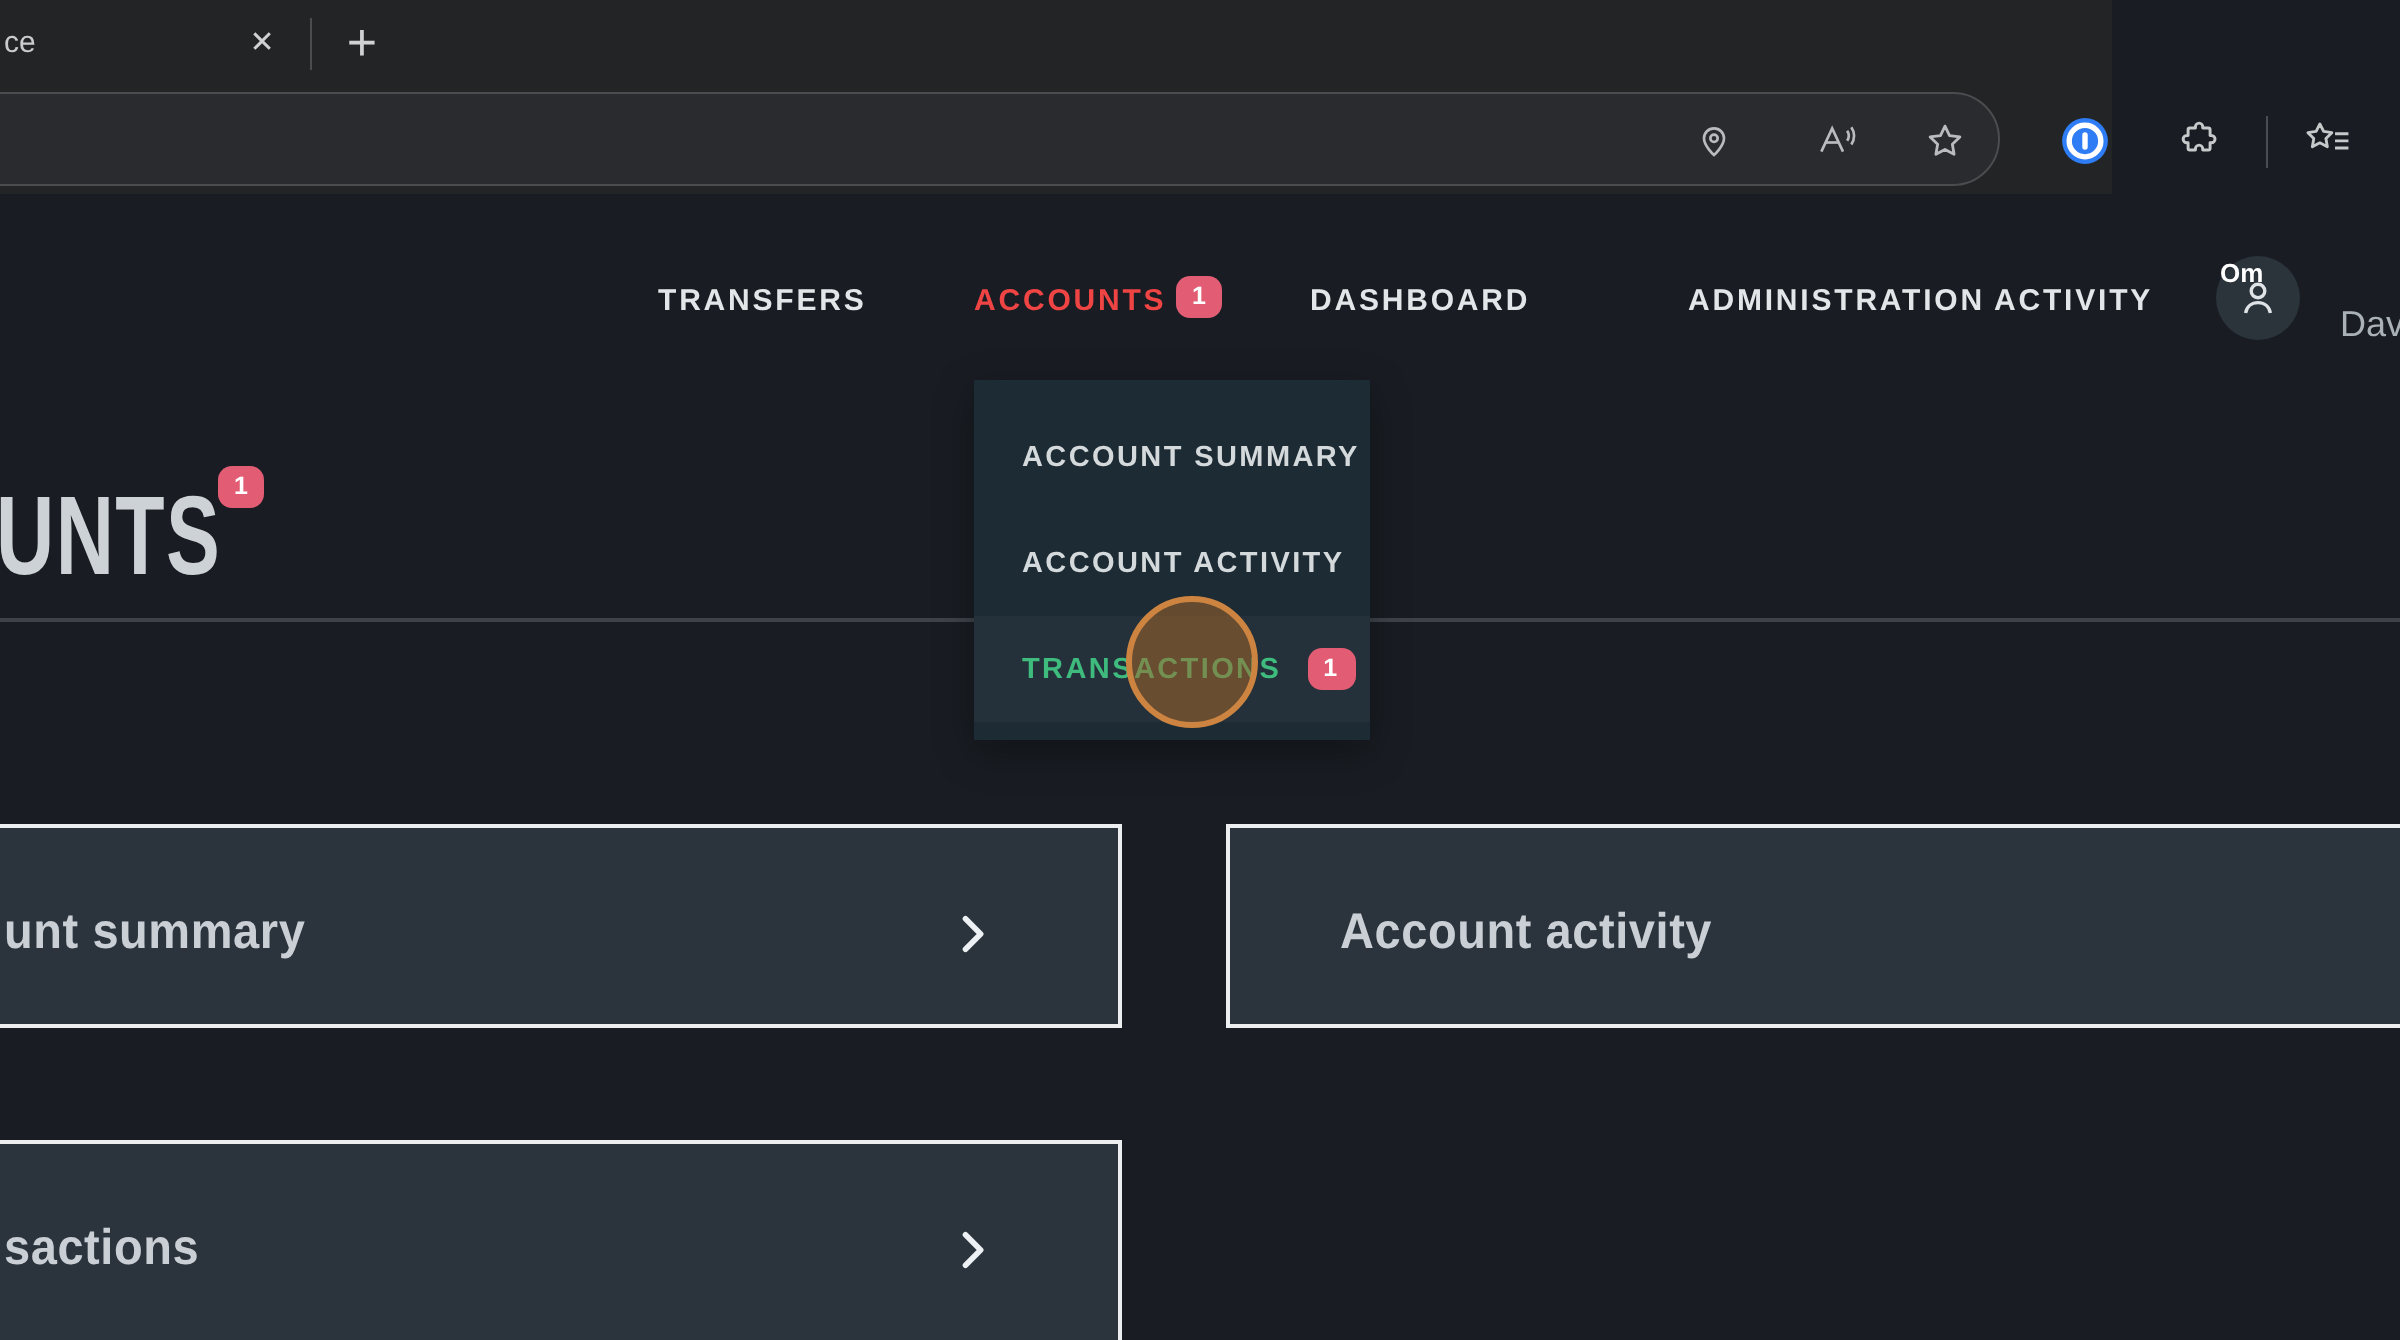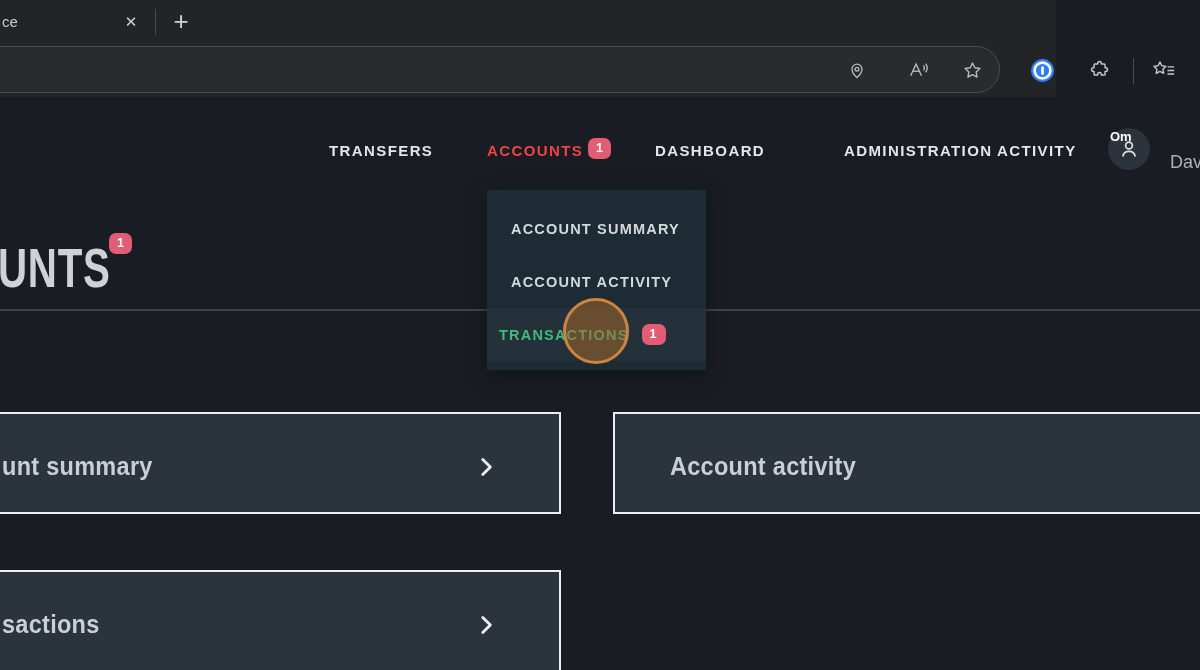--- a/index.html
+++ b/index.html
@@ -41,25 +41,25 @@
   .user-name { position:absolute; left:1110px; top:32px; color:#fff; font-size:13px; font-weight:700; }
   .user-sub  { position:absolute; left:1170px; top:55px; color:#aab2b8; font-size:18px; }
 
   .page-divider { position:absolute; left:0; top:212px; width:1200px; height:2px; background:#3e434a; z-index:1; }
 
   .page-heading { position:absolute; left:-2px; top:138px; color:#cdd2d6; font-size:56px; font-weight:700;
                   letter-spacing:1px; transform:scaleX(0.72); transform-origin:left top; white-space:nowrap; z-index:0; }
   .heading-badge { position:absolute; left:109px; top:136px; z-index:0; }
 
   
-  .dropdown { position:absolute; left:487px; top:93px; width:219px; height:180px; background:#1d2b34;
+  .dropdown { position:absolute; left:487px; top:93px; width:198px; height:180px; background:#1d2b34;
               z-index:2; box-shadow:0 6px 18px rgba(0,0,0,0.35); padding-top:12px; }
   .dd-item { height:53px; display:flex; align-items:center; padding-left:24px; font-size:14.5px;
              font-weight:700; letter-spacing:1.2px; color:#d4d9dc; white-space:nowrap; }
-  .dd-item.active { color:#3ebb7d; background:rgba(255,255,255,0.03);padding-left:12px; }
+  .dd-item.active { color:#3ebb7d; background:rgba(255,255,255,0.03); }
   .dd-badge { margin-left:13px; }
 
   .click-ring { position:absolute; left:563px; top:201px; width:66px; height:66px; border-radius:50%;
                 background:rgba(166,104,42,0.52); border:3px solid #cd8440; z-index:3; }
 
   
   .card { position:absolute; background:#2b343d; border:2px solid #eceef0; height:102px; z-index:0; }
   .card-1 { left:-42px; top:315px; width:603px; }
   .card-2 { left:613px; top:315px; width:640px; }
   .card-3 { left:-42px; top:473px; width:603px; height:140px; }

